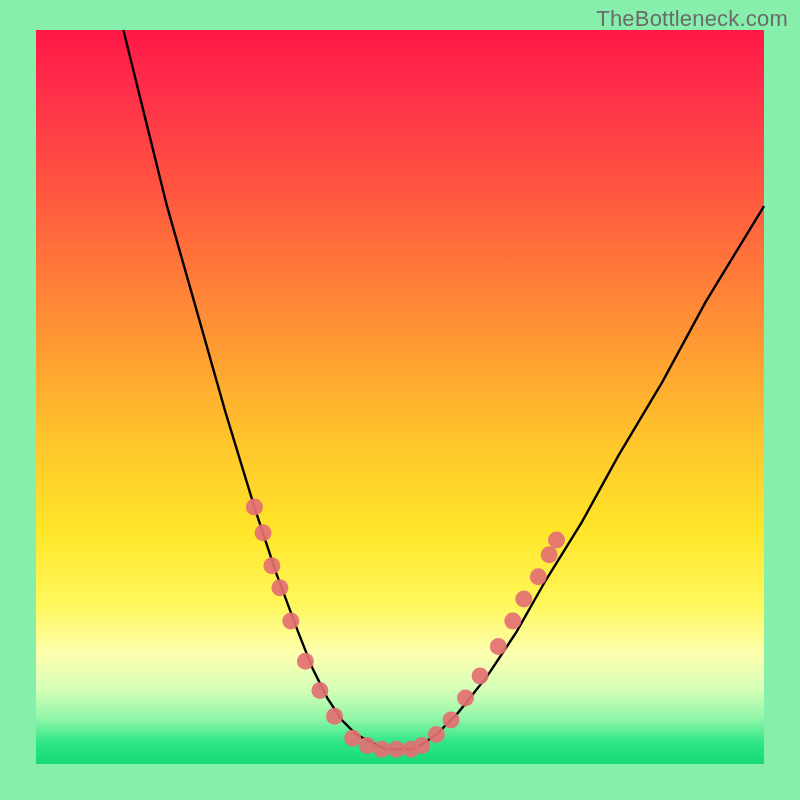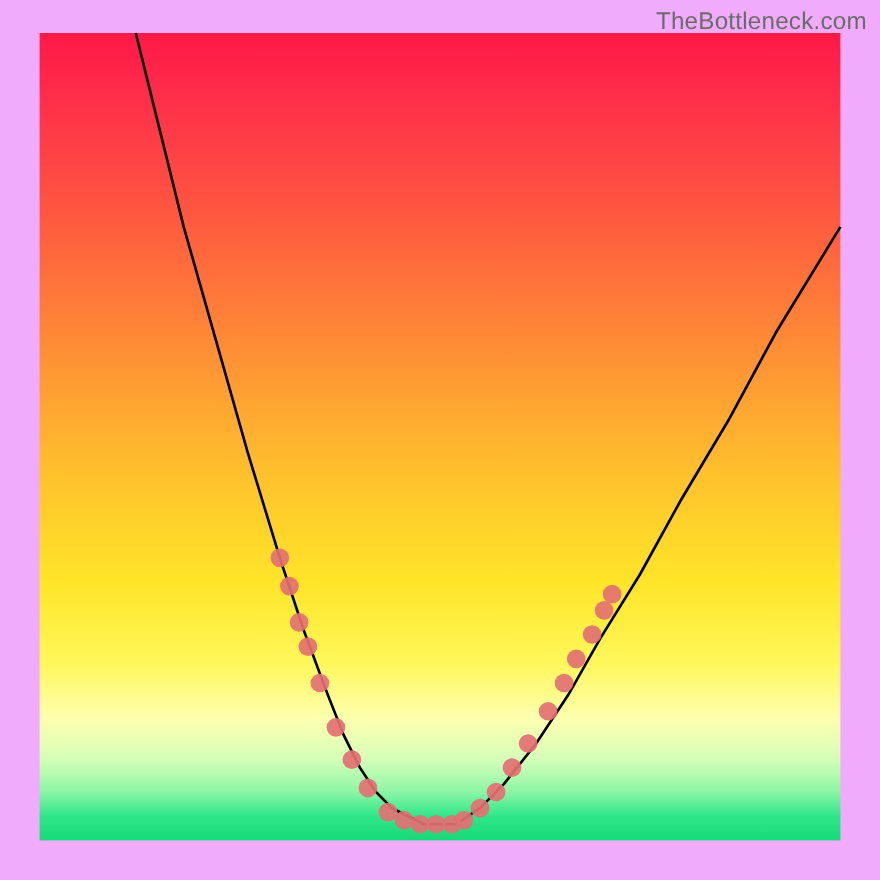--- a/index.html
+++ b/index.html
@@ -10,21 +10,21 @@
     background: #000;
     overflow: hidden;
     font-family: Arial, Helvetica, sans-serif;
   }
   .frame {
     position: absolute;
     left: 0;
     top: 0;
     width: 800px;
     height: 800px;
-    background: #f0abfc;
+    background: #86efac;
   }
   .plot {
     position: absolute;
     left: 36px;
     top: 30px;
     width: 728px;
     height: 734px;
     
     background: linear-gradient(to bottom,
       #ff1846 0%,

